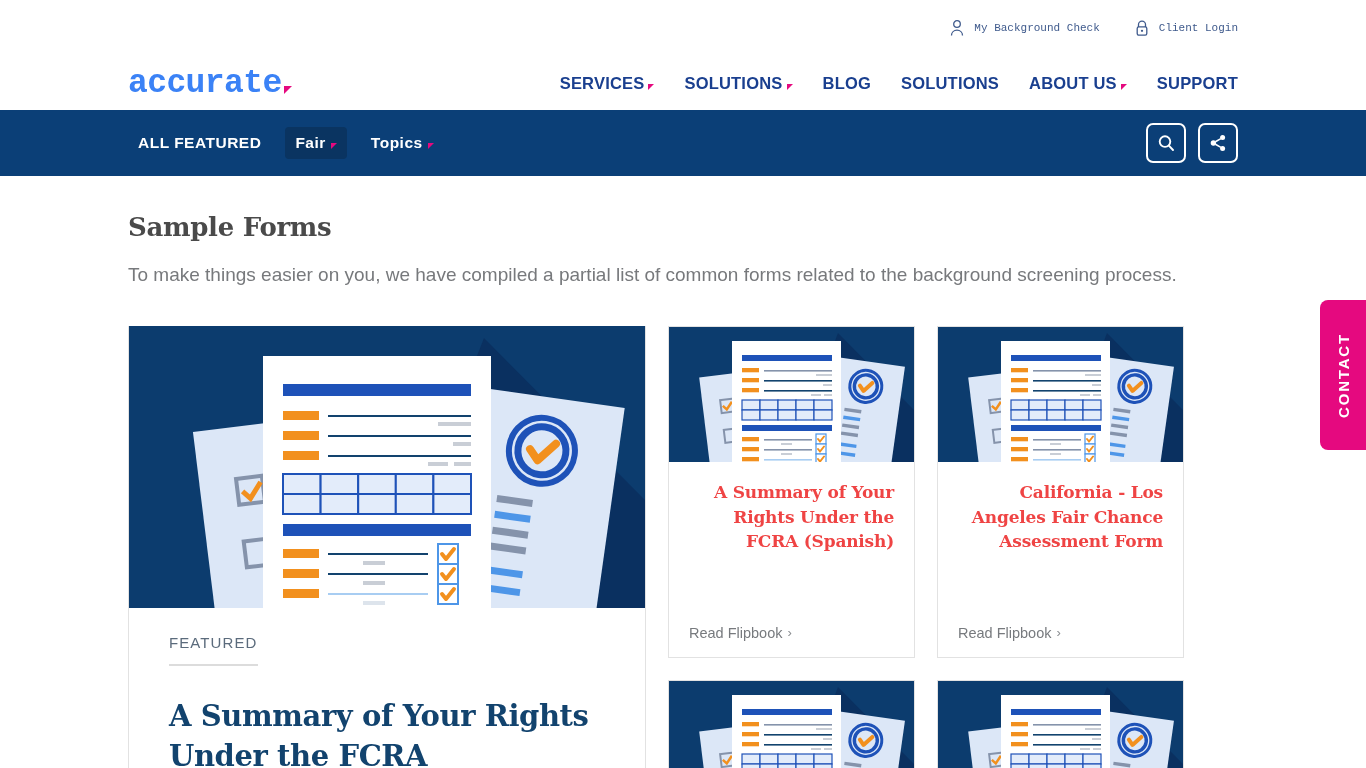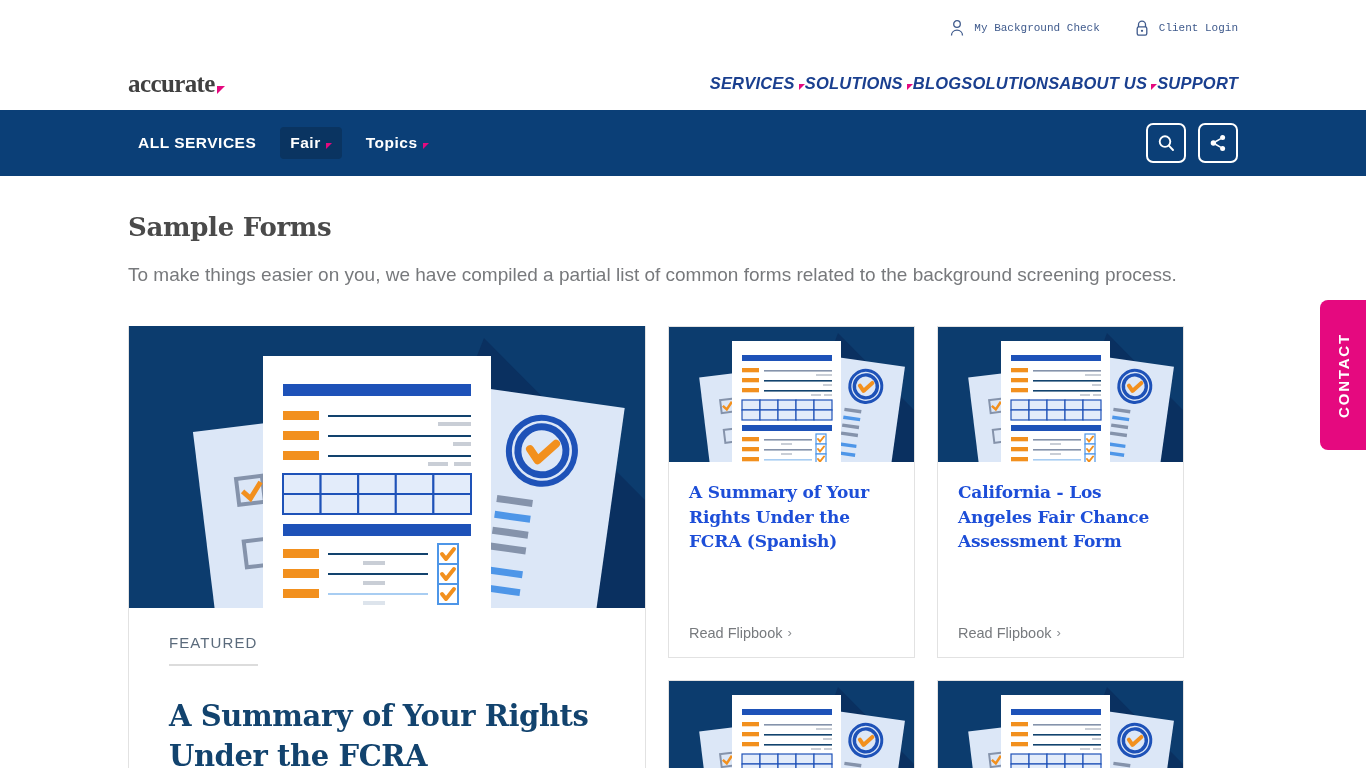--- a/index.html
+++ b/index.html
@@ -33,44 +33,44 @@
 
   
   .main-header {
     height: 54px;
     display: flex;
     align-items: center;
     padding: 0 128px;
     position: relative;
   }
   .logo {
-    font-size: 25px;
+    font-size: 33px;
     font-weight: 700;
-    color: #404040;
+    color: #3b82f6;
     letter-spacing: -0.6px;
     line-height: 1;
     position: relative;
     cursor: pointer;
-    font-family: Liberation Serif, serif;
+    font-family: Liberation Mono, monospace;
   }
   .logo-dot {
     display: inline-block;
     width: 0; height: 0;
     border-left: 8px solid #e5097f;
     border-bottom: 8px solid transparent;
     margin-left: 2px;
     vertical-align: baseline;
     position: relative;
     top: 2px;
   }
   .main-nav {
     margin-left: auto;
     display: flex;
     align-items: center;
-    font-style: italic;
+    gap: 30px;
   }
   .nav-item {
     color: #1a3f8f;
     font-size: 16.5px;
     font-weight: 600;
     letter-spacing: 0.2px;
     text-decoration: none;
     display: flex;
     align-items: flex-end;
     gap: 4px;
@@ -198,22 +198,23 @@
     flex: 1;
     display: flex;
     flex-direction: column;
     min-height: 195px;
   }
   .card-title {
     font-family: "DejaVu Serif", serif;
     font-size: 17px;
     font-weight: 700;
     line-height: 1.45;
-    color: #1d4ed8;
+    color: #ef4444;
     letter-spacing: -0.2px;
+    text-align: right;
   }
   .card-link {
     margin-top: auto;
     font-size: 14.5px;
     color: #777a7e;
     display: flex;
     gap: 5px;
     cursor: pointer;
   }
   .chev { font-size: 13px; color: #8b8e92; }
@@ -287,21 +288,21 @@
     </a>
     <a class="nav-item">
       <span>SUPPORT</span>
     </a>
   </nav>
 </div>
 
 <div class="res-bar">
   <div class="res-left">
     <a class="res-link">
-      <span>ALL SERVICES</span>
+      <span>ALL FEATURED</span>
     </a>
     <a class="res-link active">
       <span>Fair</span>
       <i class="caret"></i>
     </a>
     <a class="res-link">
       <span>Topics</span>
       <i class="caret"></i>
     </a>
   </div>

